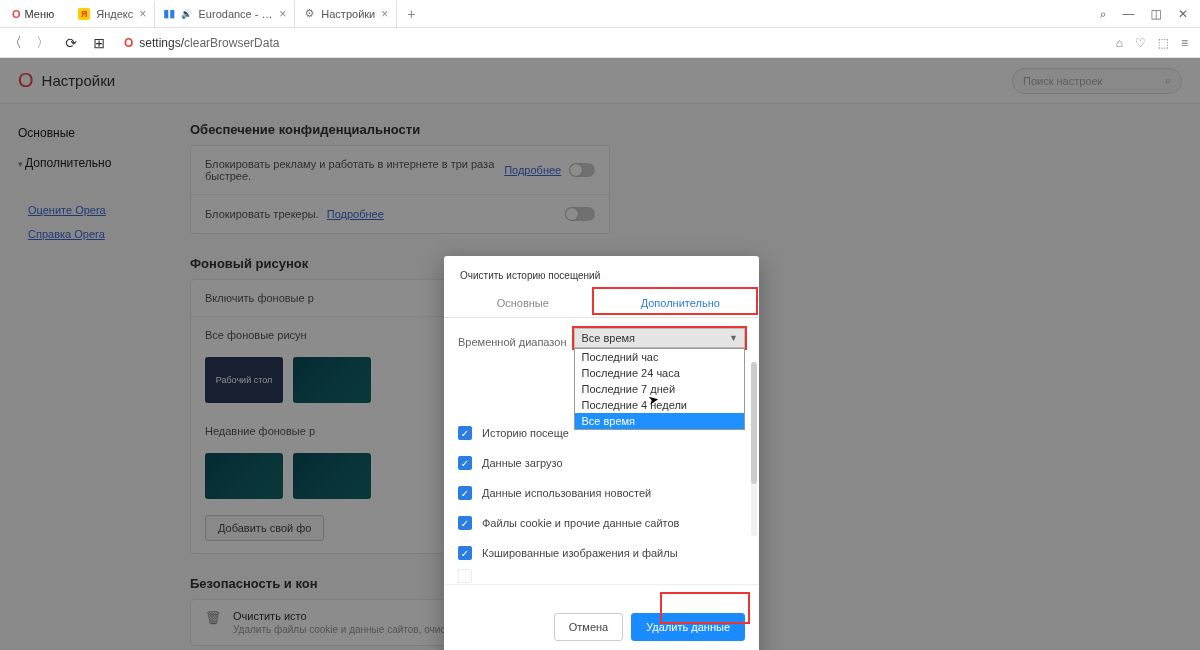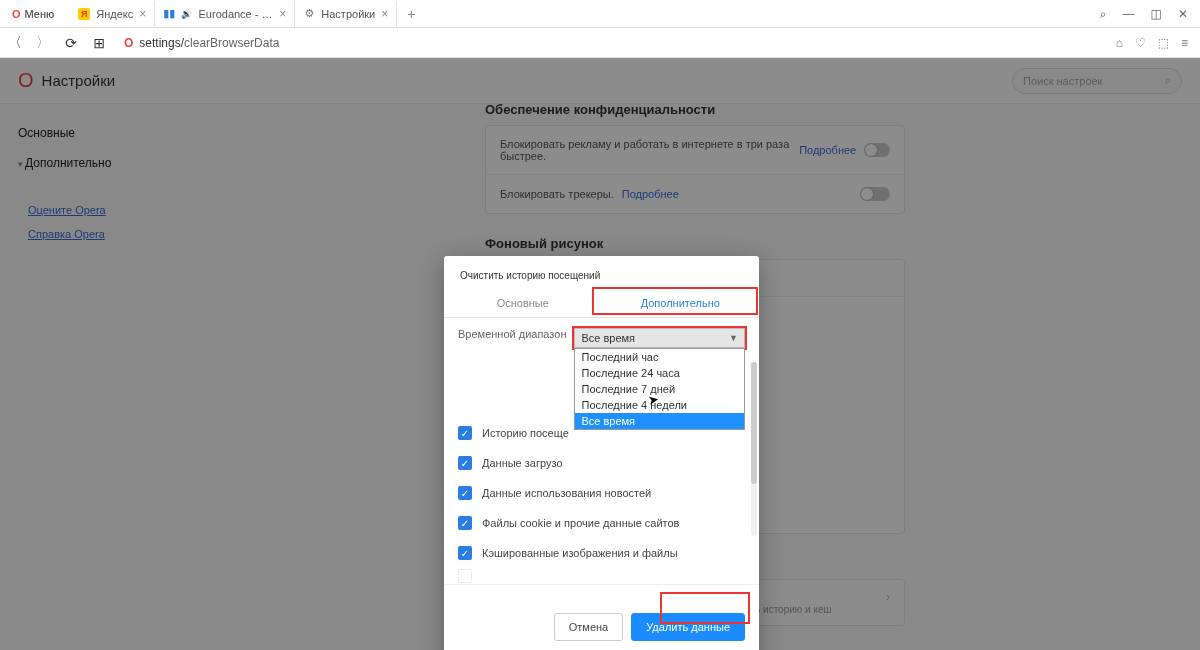--- a/index.html
+++ b/index.html
@@ -22,26 +22,26 @@
 .pg-header{position:absolute;top:0;left:0;right:0;height:46px;background:#fff;display:flex;align-items:center;padding:0 18px;border-bottom:1px solid #eee}
 .pg-header .logo{color:#e44;font-size:20px;margin-right:8px}
 .pg-header .title{font-size:15px;color:#333}
 .search-box{margin-left:auto;width:170px;height:26px;border:1px solid #ddd;border-radius:13px;display:flex;align-items:center;padding:0 10px;color:#aaa;font-size:11px;background:#fafafa}
 .search-box .mag{margin-left:auto}
 .sidebar{width:190px;padding:60px 18px 18px 18px;font-size:12px}
 .sidebar .item{padding:8px 0;color:#222}
 .sidebar .item.arrow::before{content:"▸ ";color:#888;font-size:9px}
 .sidebar .item.expanded.arrow::before{content:"▾ "}
 .sidebar .link{color:#3a6bd8;text-decoration:underline;padding:6px 0;display:block;margin-left:10px;font-size:11px}
-.content{flex:1;padding:36px 0 20px 0;display:flex;flex-direction:column;align-items:center;overflow:hidden}
+.content{flex:1;padding:56px 0 20px 0;display:flex;flex-direction:column;overflow:hidden}
 .section-title{width:420px;font-size:13px;color:#333;margin:8px 0;font-weight:bold}
 .card{width:420px;border:1px solid #e5e5e5;border-radius:4px;background:#fff;margin-bottom:14px}
 .row{padding:12px 14px;display:flex;align-items:center;font-size:11px;color:#555;border-bottom:1px solid #eee;gap:8px}
 .row:last-child{border-bottom:none}
-.row a{color:#3a6bd8;}
+.row a{color:#3a6bd8;text-decoration:underline}
 .toggle{margin-left:auto;width:30px;height:14px;background:#ccc;border-radius:7px;position:relative}
 .toggle::after{content:"";position:absolute;width:12px;height:12px;background:#fff;border-radius:50%;top:1px;left:1px;box-shadow:0 0 2px rgba(0,0,0,.3)}
 .thumbs{display:flex;gap:10px;padding:4px 14px 10px}
 .thumb{width:78px;height:46px;border-radius:3px;font-size:9px;color:#fff;display:flex;align-items:center;justify-content:center;text-align:center}
 .t1{background:#2a3958}
 .t2,.t3{background:linear-gradient(135deg,#0a4d5c,#146a6b)}
 .btn-outline{margin:6px 14px 12px;padding:6px 12px;border:1px solid #ccc;border-radius:3px;font-size:11px;color:#444;display:inline-block;background:#fafafa}
 .list-row{padding:10px 14px;display:flex;gap:10px;border-bottom:1px solid #eee}
 .list-row:last-child{border-bottom:none}
 .list-icon{width:18px;color:#888;font-size:13px}
@@ -50,21 +50,21 @@
 .list-body .s{font-size:10px;color:#999;margin-top:2px}
 .chev{color:#bbb;font-size:12px}
 .dim-overlay{position:absolute;inset:0;background:rgba(0,0,0,.45);z-index:5}
 .dialog{position:absolute;top:198px;left:444px;width:315px;background:#fff;z-index:10;border-radius:3px;box-shadow:0 6px 24px rgba(0,0,0,.3);display:flex;flex-direction:column}
 .dlg-title{padding:14px 16px 8px;font-size:10px;color:#333}
 .dlg-tabs{display:flex;border-bottom:1px solid #e5e5e5;position:relative}
 .dlg-tab{flex:1;text-align:center;padding:8px 0;font-size:11px;color:#888}
 .dlg-tab.active{color:#2b7de1}
 .red-box{border:2px solid #e33;position:absolute}
 .dlg-body{padding:10px 14px 0;position:relative}
-.field-row{display:flex;align-items:flex-start;gap:8px;font-size:11px;color:#666;margin-bottom:8px}
+.field-row{display:flex;align-items:flex-end;gap:8px;font-size:11px;color:#666;margin-bottom:8px}
 .select-box{flex:1;height:20px;border:1px solid #bbb;display:flex;align-items:center;padding:0 6px;font-size:11px;color:#333;position:relative;background:#e5e5e5}
 .select-box .caret{margin-left:auto;color:#666;font-size:9px}
 .dropdown{position:absolute;top:19px;left:-1px;right:-1px;background:#fff;border:1px solid #999;z-index:20}
 .dropdown .opt{padding:2px 6px;font-size:11px;color:#333}
 .dropdown .opt.sel{background:#1e90ff;color:#fff}
 .check-row{display:flex;align-items:center;gap:10px;padding:8px 0;font-size:11px;color:#444}
 .cb{width:14px;height:14px;background:#2b7de1;border-radius:2px;display:flex;align-items:center;justify-content:center;color:#fff;font-size:10px}
 .cb.off{background:#fff;border:1px solid #ccc}
 .dlg-footer{border-top:1px solid #eee;padding:28px 14px;display:flex;justify-content:flex-end;gap:8px;position:relative}
 .btn{padding:7px 14px;font-size:11px;border-radius:3px;border:1px solid #ccc;background:#fff;color:#444}

